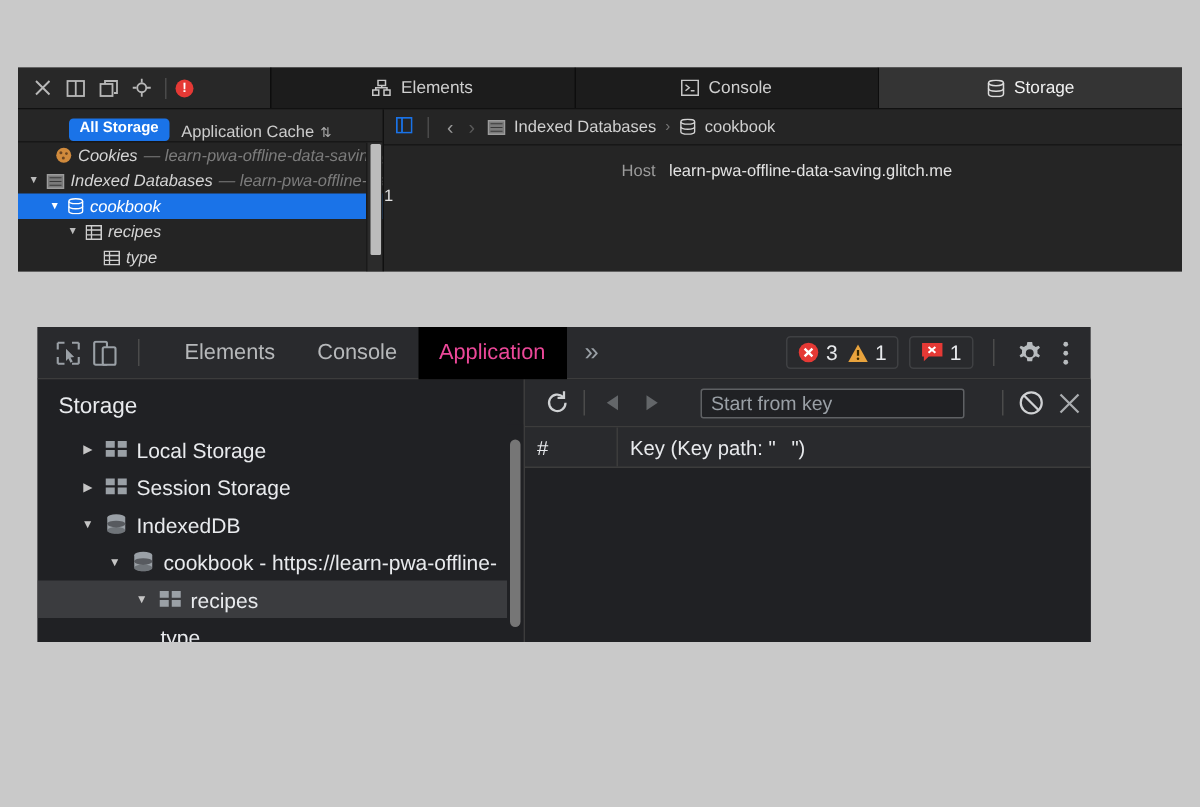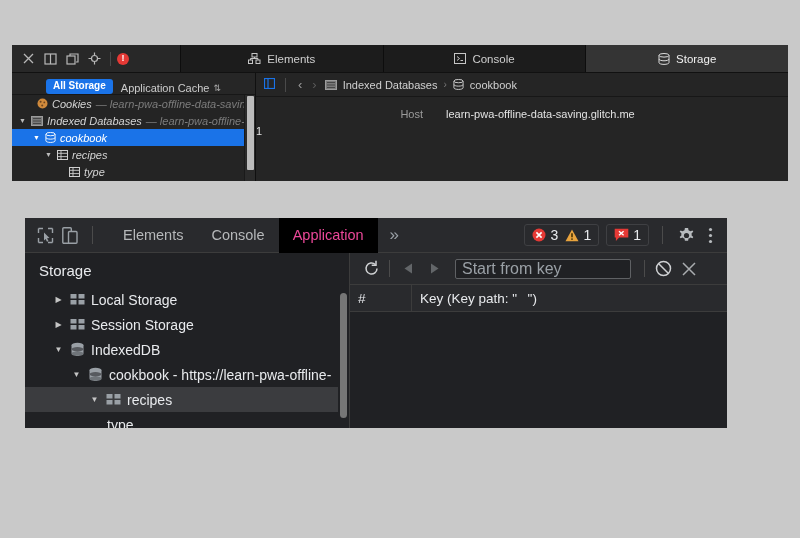--- a/index.html
+++ b/index.html
@@ -130,21 +130,21 @@
   .nav-arrow.disabled { color: #5a5a5a; }
   #panel-toggle-ic { color: #1a73e8; }
 
   #top-props {
     padding: 11px 0 0 0;
     font-size: 11px;
   }
   .prow { display: flex; margin-bottom: 5px; }
   .plabel {
     width: 190px; flex: 0 0 190px;
-    text-align: right; padding-right: 23px;
+    text-align: right; padding-right: 9px;
     color: #9c9c9c;
   }
   .pval { color: #e2e2e2; }
 
   
   #bottom-panel {
     position: absolute;
     left: 25px; top: 218px;
     width: 702px; height: 210px;
     background: #202124;
@@ -234,25 +234,25 @@
   .mbtn.disabled { color: #636669; }
   .mbtn svg { display: block; }
   .msep { width: 1px; height: 17px; background: #4b4b4b; margin: 0 5px; }
   #key-input {
     flex: 0 0 auto;
     width: 176px; height: 20px;
     background: #202124;
     border: 1px solid #5f6164;
     border-radius: 2px;
     color: #9aa0a6;
-    font-size: 16px;
+    font-size: 13px;
     font-family: "Liberation Sans", sans-serif;
     padding: 0 6px;
     outline: none;
-    margin: 0 8px;
+    margin: 0 20px;
   }
   #key-input::placeholder { color: #9aa0a6; opacity: 1; }
 
   #b-table-head {
     display: flex; height: 27px;
     background: #292a2d;
     border-bottom: 1px solid #3c3c3c;
     font-size: 13.5px; color: #e8eaed;
   }
   .th { display: flex; align-items: center; padding: 0 8px; border-right: 1px solid #3c3c3c; }

